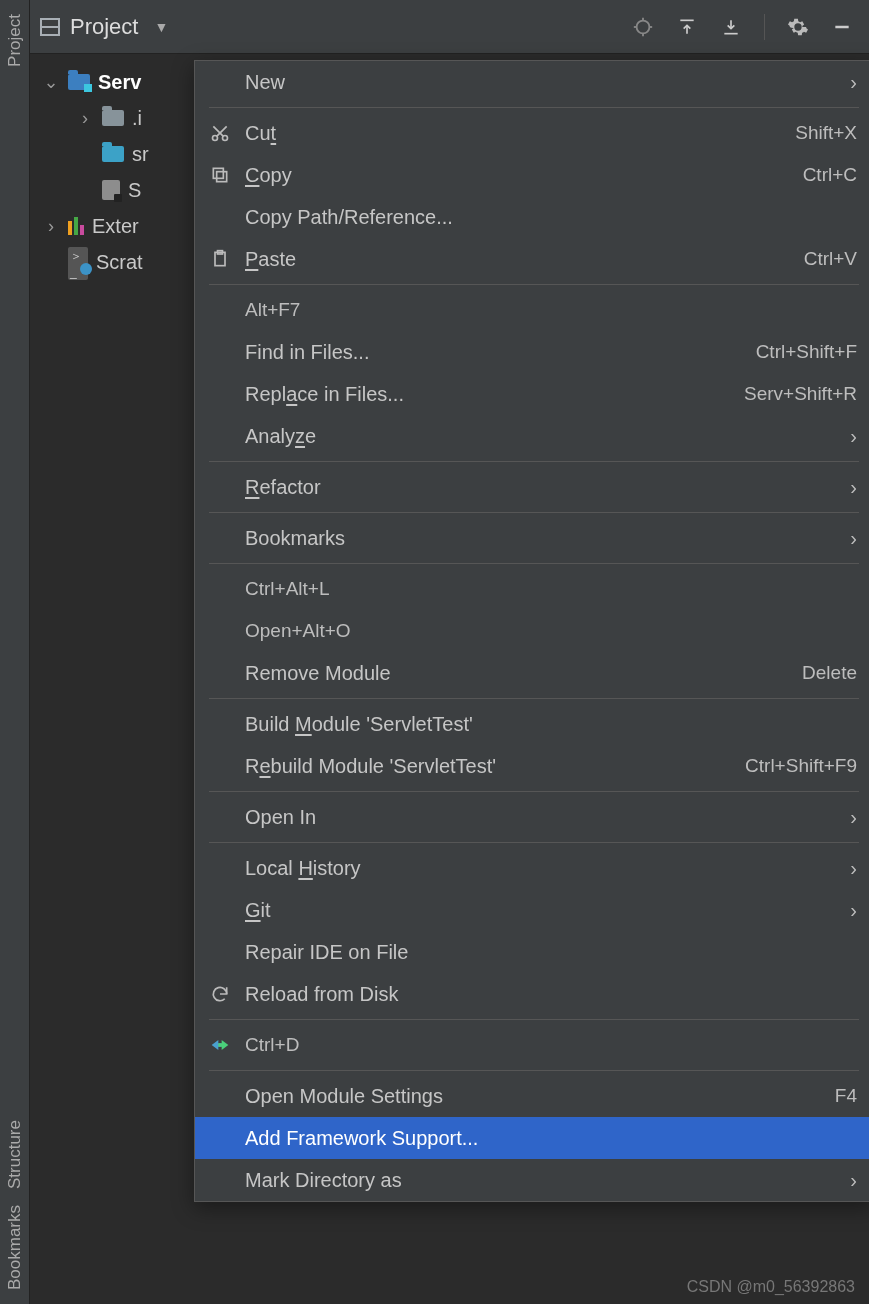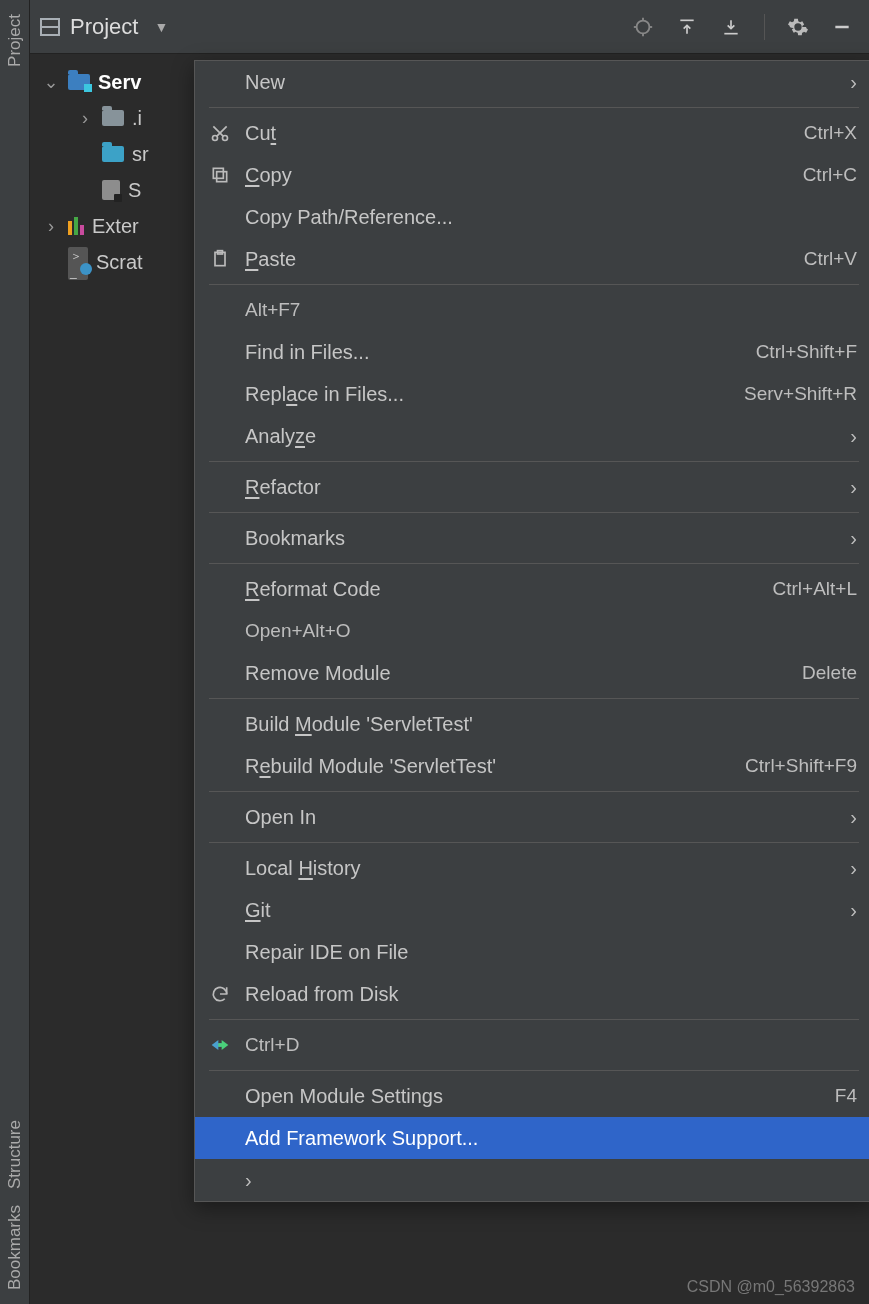--- a/index.html
+++ b/index.html
@@ -184,21 +184,21 @@
       <div class="mi">
         <span class="ic">
           <svg width="20" height="20" viewBox="0 0 24 24" fill="none" stroke="#bbb" stroke-width="2">
             <circle cx="6" cy="18" r="3"></circle>
             <circle cx="18" cy="18" r="3"></circle>
             <line x1="8" y1="16" x2="20" y2="4"></line>
             <line x1="16" y1="16" x2="4" y2="4"></line>
           </svg>
         </span>
         <span class="lbl"><span>Cu<span class="u">t</span></span></span>
-        <span class="sc">Ctrl+X</span>
+        <span class="sc">Shift+X</span>
       </div>
       <div class="mi">
         <span class="ic">
           <svg width="20" height="20" viewBox="0 0 24 24" fill="none" stroke="#bbb" stroke-width="2">
             <rect x="8" y="8" width="12" height="12"></rect>
             <rect x="4" y="4" width="12" height="12"></rect>
           </svg>
         </span>
         <span class="lbl"><span><span class="u">C</span>opy</span></span>
         <span class="sc">Ctrl+C</span>
@@ -245,21 +245,20 @@
       </div>
       <div class="msep"></div>
       <div class="mi">
         <span class="ic"></span>
         <span class="lbl">Bookmarks</span>
         <span class="arr">›</span>
       </div>
       <div class="msep"></div>
       <div class="mi">
         <span class="ic"></span>
-        <span class="lbl"><span><span class="u">R</span>eformat Code</span></span>
         <span class="sc">Ctrl+Alt+L</span>
       </div>
       <div class="mi">
         <span class="ic"></span>
         <span class="sc">Open+Alt+O</span>
       </div>
       <div class="mi">
         <span class="ic"></span>
         <span class="lbl">Remove Module</span>
         <span class="sc">Delete</span>
@@ -319,18 +318,19 @@
         <span class="ic"></span>
         <span class="lbl">Open Module Settings</span>
         <span class="sc">F4</span>
       </div>
       <div class="mi selected">
         <span class="ic"></span>
         <span class="lbl">Add Framework Support...</span>
       </div>
       <div class="mi">
         <span class="ic"></span>
+        <span class="lbl">Mark Directory as</span>
         <span class="arr">›</span>
       </div>
     </div>
 
   <div class="watermark">CSDN @m0_56392863</div>
 </div>
 
 </body></html>

